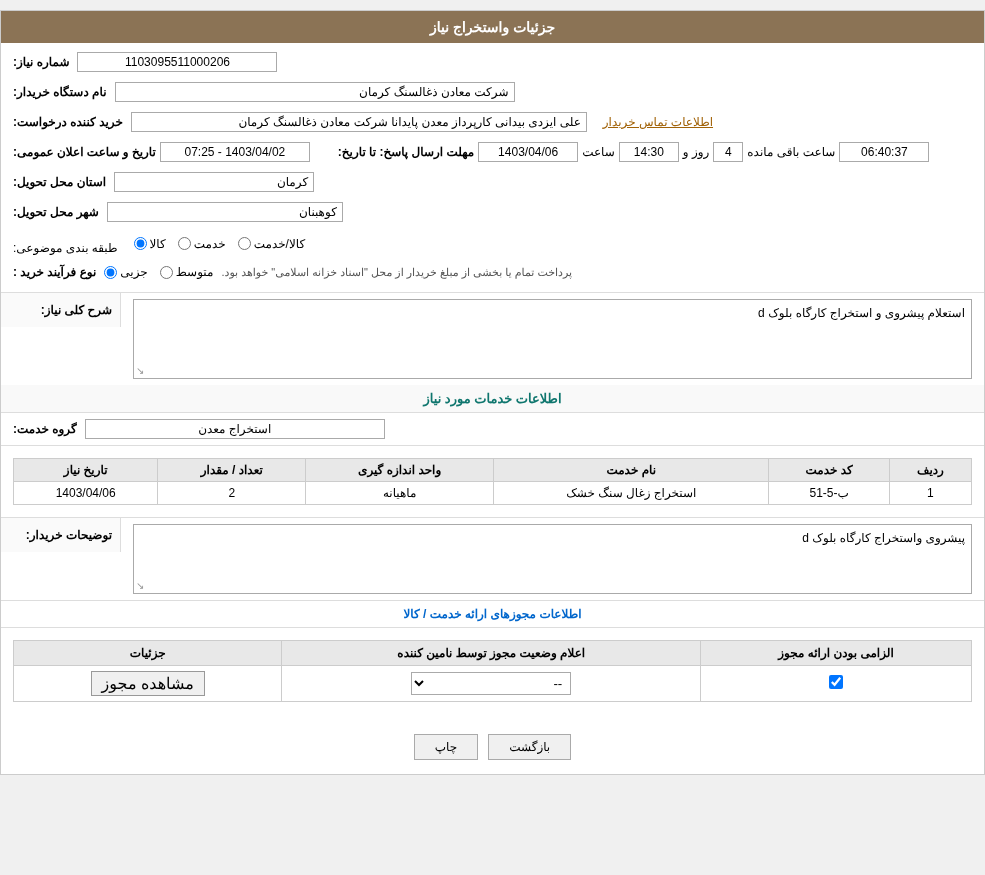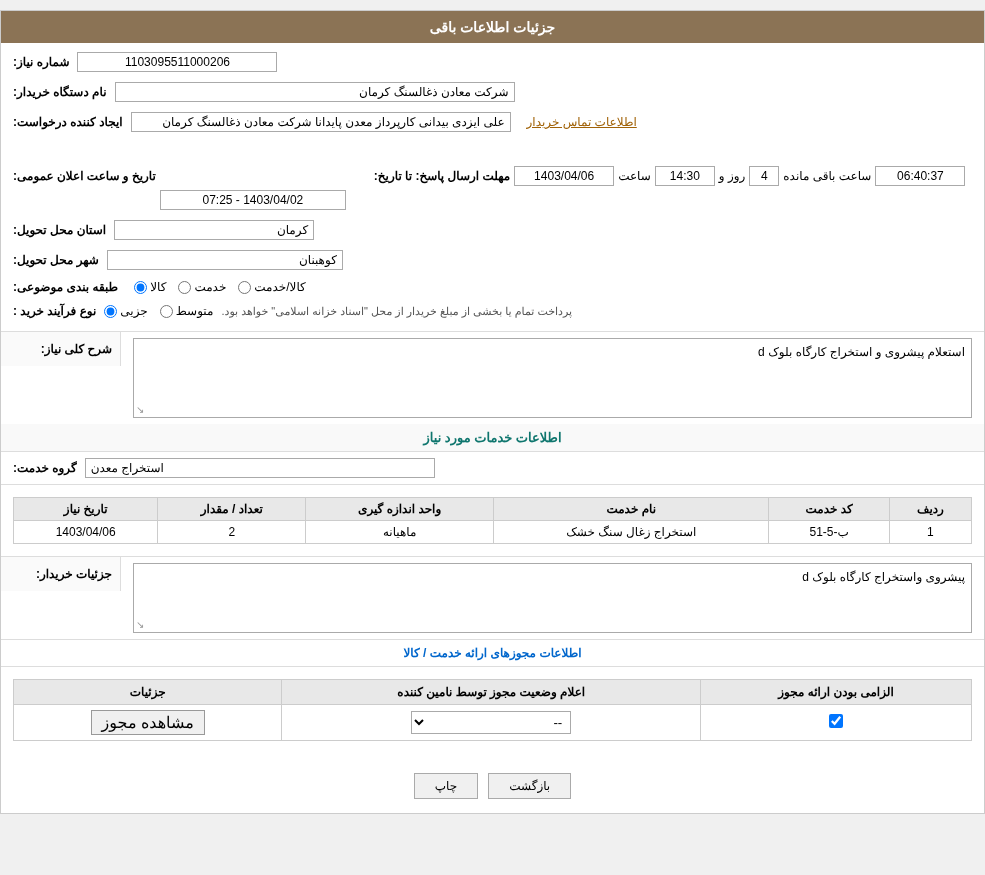--- a/index.html
+++ b/index.html
@@ -147,56 +147,56 @@
     .general-info {
       padding: 6px 12px;
     }
   </style>
 </head>
 <body>
 
 <div class="page-wrapper">
 
   <div class="header-bar">
-    <span>جزئیات اطلاعات باقی</span>
+    <span>جزئیات واستخراج نیاز</span>
   </div>
 
   <div class="section general-info">
 
     <div class="info-row" style="justify-content: flex-end; gap: 8px; margin-bottom: 4px;">
       <div class="input-box input-medium" style="text-align:center;">1103095511000206</div>
       <span style="font-weight:bold;">شماره نیاز:</span>
     </div>
 
     <div class="info-row" style="justify-content: flex-end; gap: 8px; margin-bottom: 4px;">
       <div class="input-box" style="width:400px;">شرکت معادن ذغالسنگ کرمان</div>
       <span style="font-weight:bold; white-space:nowrap;">نام دستگاه خریدار:</span>
     </div>
 
     <div class="info-row" style="justify-content: flex-end; gap: 8px; margin-bottom: 4px; flex-wrap:wrap;">
       <span class="link-style" style="margin-left:8px;">اطلاعات تماس خریدار</span>
-      <div class="input-box" style="width:380px;">علی ایزدی بیدانی کارپرداز معدن پایدانا شرکت معادن ذغالسنگ کرمان</div>
-      <span style="font-weight:bold; white-space:nowrap;">ایجاد کننده درخواست:</span>
+      <div class="input-box" style="width:456px;">علی ایزدی بیدانی کارپرداز معدن پایدانا شرکت معادن ذغالسنگ کرمان</div>
+      <span style="font-weight:bold; white-space:nowrap;">خرید کننده درخواست:</span>
     </div>
 
     <div class="info-row" style="justify-content: flex-end; gap: 8px; margin-bottom: 4px; flex-wrap:wrap;">
 
       <div style="display:flex; align-items:center; gap:4px;">
         <div class="input-box" style="width:90px; text-align:center;">06:40:37</div>
         <span>ساعت باقی مانده</span>
         <div class="input-box" style="width:30px; text-align:center;">4</div>
         <span>روز و</span>
         <div class="input-box" style="width:60px; text-align:center;">14:30</div>
         <span>ساعت</span>
         <div class="input-box" style="width:100px; text-align:center;">1403/04/06</div>
         <span style="font-weight:bold; white-space:nowrap;">مهلت ارسال پاسخ: تا تاریخ:</span>
       </div>
 
       <div style="display:flex; align-items:center; gap:4px; margin-right:20px;">
-        <div class="input-box" style="width:186px; text-align:center;margin-top:48px;">1403/04/02 - 07:25</div>
+        <div class="input-box" style="width:150px; text-align:center;">1403/04/02 - 07:25</div>
         <span style="font-weight:bold; white-space:nowrap;">تاریخ و ساعت اعلان عمومی:</span>
       </div>
     </div>
 
     <div class="info-row" style="justify-content: flex-end; gap: 8px; margin-bottom: 4px;">
       <div class="input-box" style="width:200px;">کرمان</div>
       <span style="font-weight:bold; white-space:nowrap;">استان محل تحویل:</span>
     </div>
 
     <div class="info-row" style="justify-content: flex-end; gap: 8px; margin-bottom: 4px;">
@@ -212,21 +212,21 @@
         </label>
         <label class="radio-item">
           <span>خدمت</span>
           <input type="radio" name="category" style="">
         </label>
         <label class="radio-item">
           <span>کالا</span>
           <input type="radio" name="category" checked="" style="">
         </label>
       </div>
-      <span style="font-weight:bold; white-space:nowrap;">طبقه بندی موضوعی:</span>
+      <span style="font-weight:normal; white-space:nowrap;margin-top:9px;">طبقه بندی موضوعی:</span>
     </div>
 
     <div class="info-row" style="justify-content: flex-end; gap: 8px; margin-bottom: 4px; align-items:center; flex-wrap:wrap;">
       <span style="color:#555; font-size:11px;">پرداخت تمام یا بخشی از مبلغ خریدار از محل "اسناد خزانه اسلامی" خواهد بود.</span>
       <div class="radio-group">
         <label class="radio-item">
           <span>متوسط</span>
           <input type="radio" name="purchase" style="">
         </label>
         <label class="radio-item">
@@ -247,21 +247,21 @@
         </div>
       </div>
       <div style="width:120px; min-width:120px; text-align:right; padding:10px 8px; font-weight:bold; border-right:1px solid #ddd; background:#fafafa;">شرح کلی نیاز:</div>
     </div>
   </div>
 
   <div class="sub-section-title">اطلاعات خدمات مورد نیاز</div>
 
   <div style="display:flex; align-items:center; gap:8px; padding:6px 12px; border-bottom:1px solid #ddd;">
     <div style="flex:1; display:flex; justify-content:flex-end; gap:8px; align-items:center;">
-      <div class="input-box" style="width:350px; text-align:left;">استخراج معدن</div>
+      <div class="input-box" style="width:300px; text-align:center;">استخراج معدن</div>
       <span style="font-weight:bold; white-space:nowrap;">گروه خدمت:</span>
     </div>
   </div>
 
   <div style="padding:6px 12px;">
     <table class="data-table">
       <thead>
         <tr>
           <th>ردیف</th>
           <th>کد خدمت</th>
@@ -284,21 +284,21 @@
     </table>
   </div>
 
   <div style="display:flex; align-items:flex-start; border-top:1px solid #ddd; border-bottom:1px solid #ddd;">
     <div style="flex:1; padding:6px 12px;">
       <div class="description-box watermark-section" style="min-height:70px;">
         <div class="desc-text">پیشروی واستخراج کارگاه بلوک d</div>
         <span class="resize-handle">↘</span>
       </div>
     </div>
-    <div style="width:120px; min-width:120px; text-align:right; padding:10px 8px; font-weight:bold; border-right:1px solid #ddd; background:#fafafa;">جزئیات خریدار:</div>
+    <div style="width:120px; min-width:120px; text-align:right; padding:10px 8px; font-weight:bold; border-right:1px solid #ddd; background:#fafafa;">توضیحات خریدار:</div>
   </div>
 
   <div class="license-section-title">اطلاعات مجوزهای ارائه خدمت / کالا</div>
 
   <div style="padding:6px 12px 12px;">
     <table class="license-table">
       <thead>
         <tr>
           <th>الزامی بودن ارائه مجوز</th>
           <th>اعلام وضعیت مجوز توسط نامین کننده</th>

